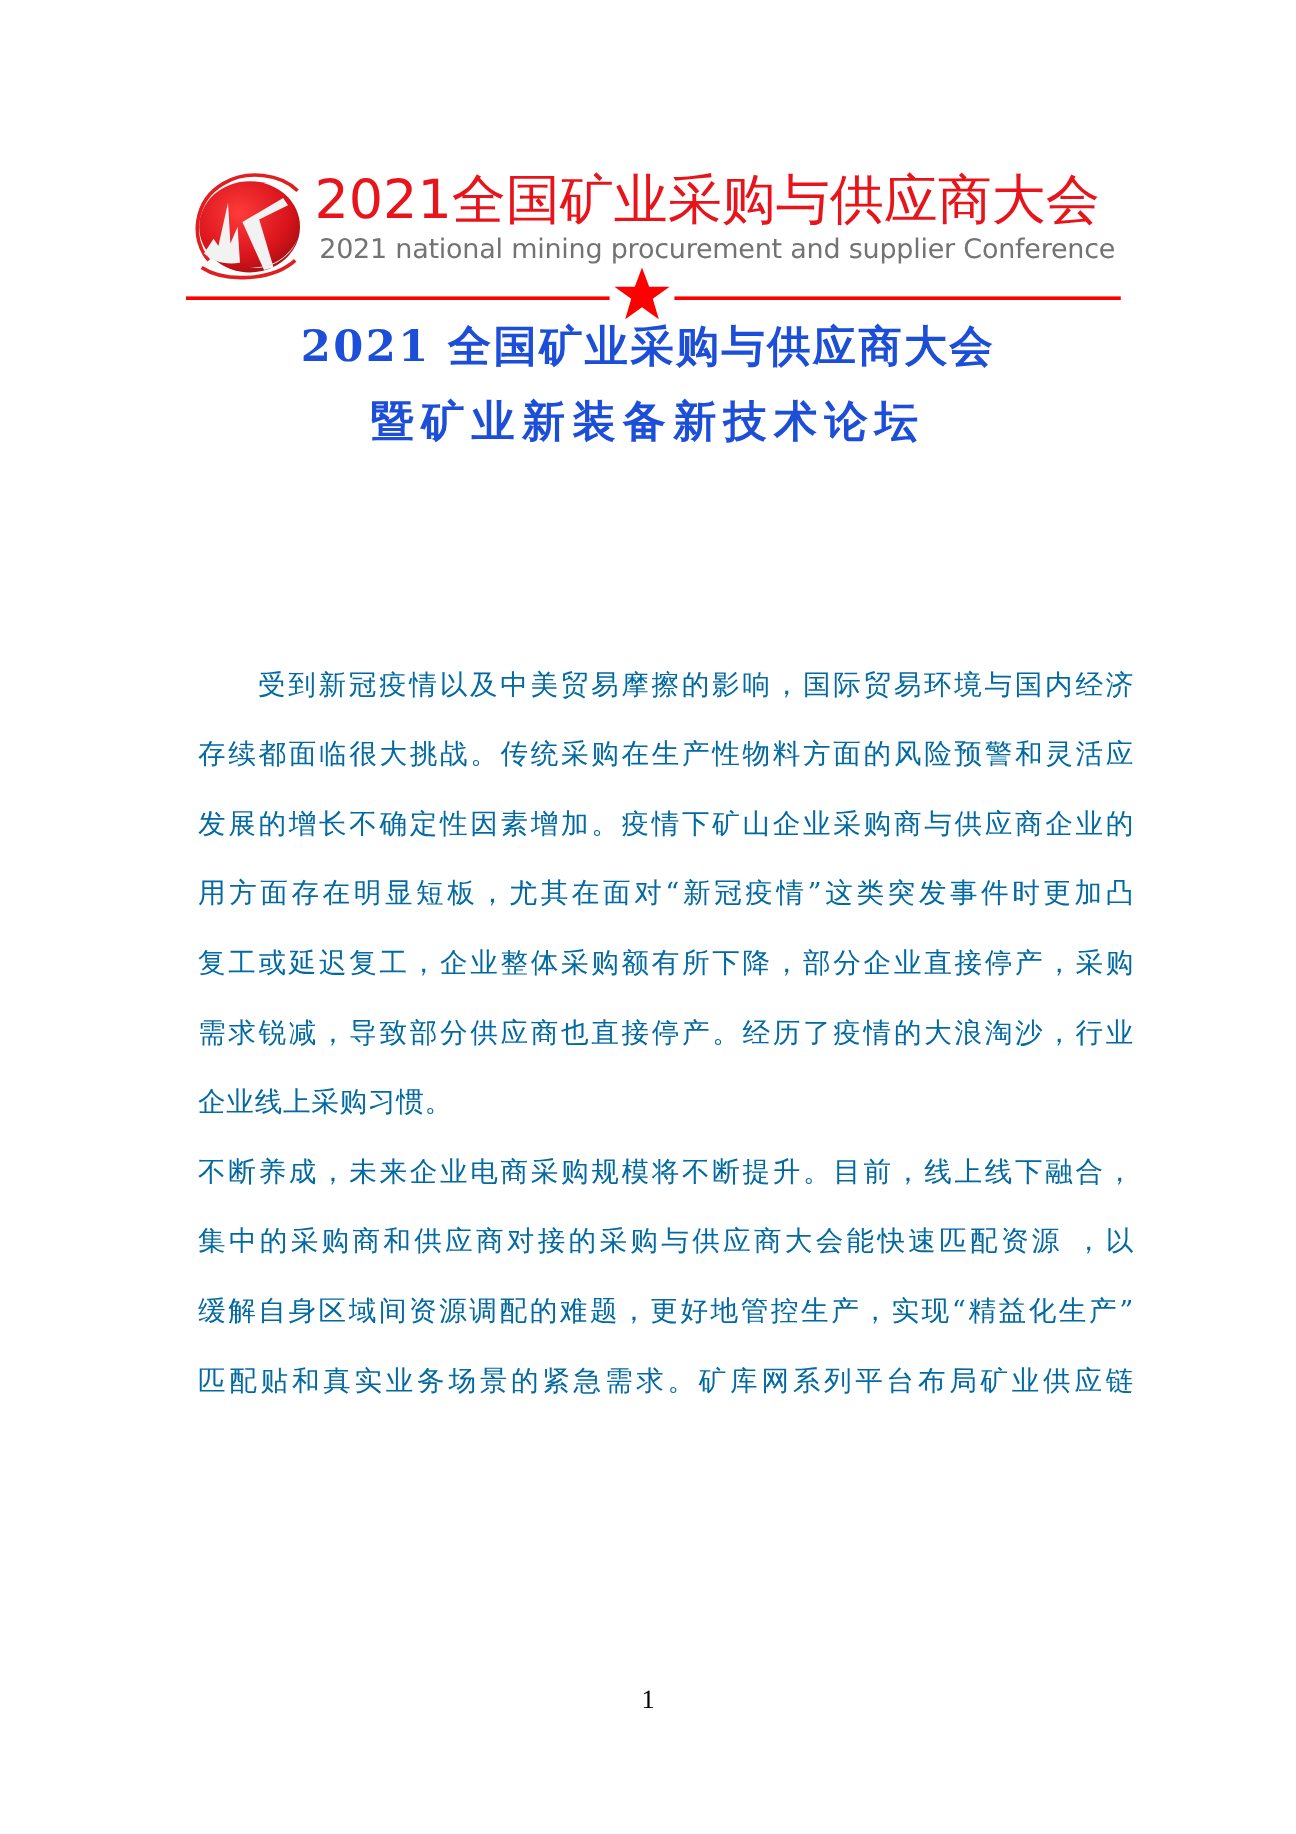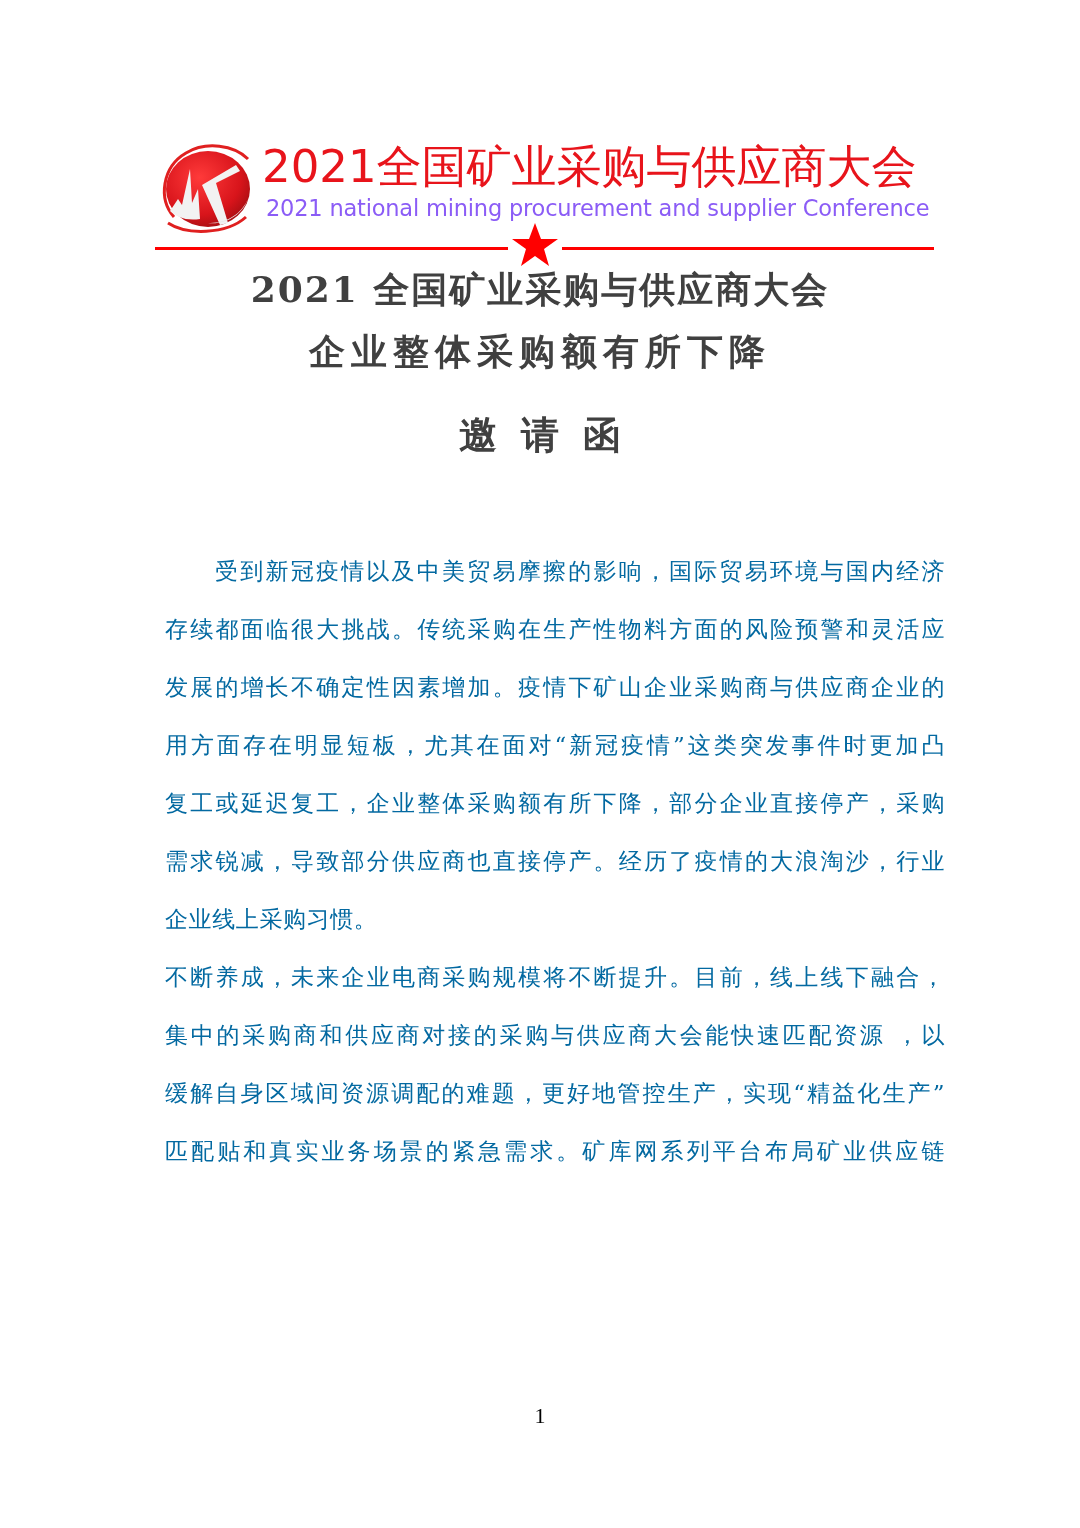--- a/index.html
+++ b/index.html
@@ -5,29 +5,29 @@
     html, body { margin: 0; padding: 0; background: #ffffff; }
     body { width: 1080px; height: 1528px; position: relative; overflow: hidden; }
     .page { position: absolute; left: 0; top: 0; width: 884px; height: 1528px; background: #fff; }
 
     
     .banner { position: absolute; left: 152px; top: 133px; width: 800px; height: 110px; }
     .logo { position: absolute; left: 4px; top: 6px; width: 100px; height: 96px; }
     .banner-cn { position: absolute; left: 110px; top: 6px; font-family: "DejaVu Sans", sans-serif;
       font-size: 45px; line-height: 56px; color: #e8141b; white-space: nowrap; letter-spacing: 0px; }
     .banner-en { position: absolute; left: 114px; top: 60px; font-family: "DejaVu Sans", sans-serif;
-      font-size: 22.5px; line-height: 30px; color: #8b5cf6; white-space: nowrap; letter-spacing: -0.2px; }
+      font-size: 22.5px; line-height: 30px; color: #737373; white-space: nowrap; letter-spacing: -0.2px; }
 
     .rule { position: absolute; top: 247px; height: 3px; background: #ff0000; }
     .rule-left { left: 155px; width: 353px; }
     .rule-right { left: 562px; width: 372px; }
     .star { position: absolute; left: 510px; top: 222px; width: 50px; height: 46px; }
 
     
-    .title { position: absolute; left: 0; width: 1080px; text-align: center; color: #404040;
+    .title { position: absolute; left: 0; width: 1080px; text-align: center; color: #1d4ed8;
       font-family: "DejaVu Serif", serif; font-weight: bold; white-space: nowrap; }
     .title-1 { top: 266px; font-size: 36px; line-height: 46px; letter-spacing: 2px; }
     .title-2 { top: 328px; font-size: 36px; line-height: 46px; letter-spacing: 6px; }
     .title-3 { top: 410px; font-size: 38px; line-height: 50px; letter-spacing: 24px; padding-left: 24px; box-sizing: border-box; }
 
     
     .body-text { position: absolute; left: 165px; top: 550px; width: 780px;
       font-family: "DejaVu Serif", serif; font-size: 23px; color: #0369a1; }
     .line { height: 58px; line-height: 42px; white-space: nowrap; text-align: justify;
       text-align-last: justify; letter-spacing: 0.6px; }
@@ -62,22 +62,21 @@
     <div class="banner-en">2021 national mining procurement and supplier Conference</div>
   </div>
 
   <div class="rule rule-left"></div>
   <svg class="star" viewBox="0 0 50 46">
     <polygon points="25,1 31,17 48,17 34,27 39,44 25,34 11,44 16,27 2,17 19,17" fill="#ff0000"></polygon>
   </svg>
   <div class="rule rule-right"></div>
 
   <div class="title title-1">2021 全国矿业采购与供应商大会</div>
-  <div class="title title-2">企业整体采购额有所下降</div>
-  <div class="title title-3">邀请函</div>
+  <div class="title title-2">暨矿业新装备新技术论坛</div>
 
   <div class="body-text">
     <div>
       <div class="line indent">受到新冠疫情以及中美贸易摩擦的影响，国际贸易环境与国内经济</div>
       <div class="line">存续都面临很大挑战。传统采购在生产性物料方面的风险预警和灵活应</div>
       <div class="line">发展的增长不确定性因素增加。疫情下矿山企业采购商与供应商企业的</div>
       <div class="line">用方面存在明显短板，尤其在面对“新冠疫情”这类突发事件时更加凸</div>
       <div class="line">复工或延迟复工，企业整体采购额有所下降，部分企业直接停产，采购</div>
       <div class="line">需求锐减，导致部分供应商也直接停产。经历了疫情的大浪淘沙，行业</div>
       <div class="line last">企业线上采购习惯。</div>

